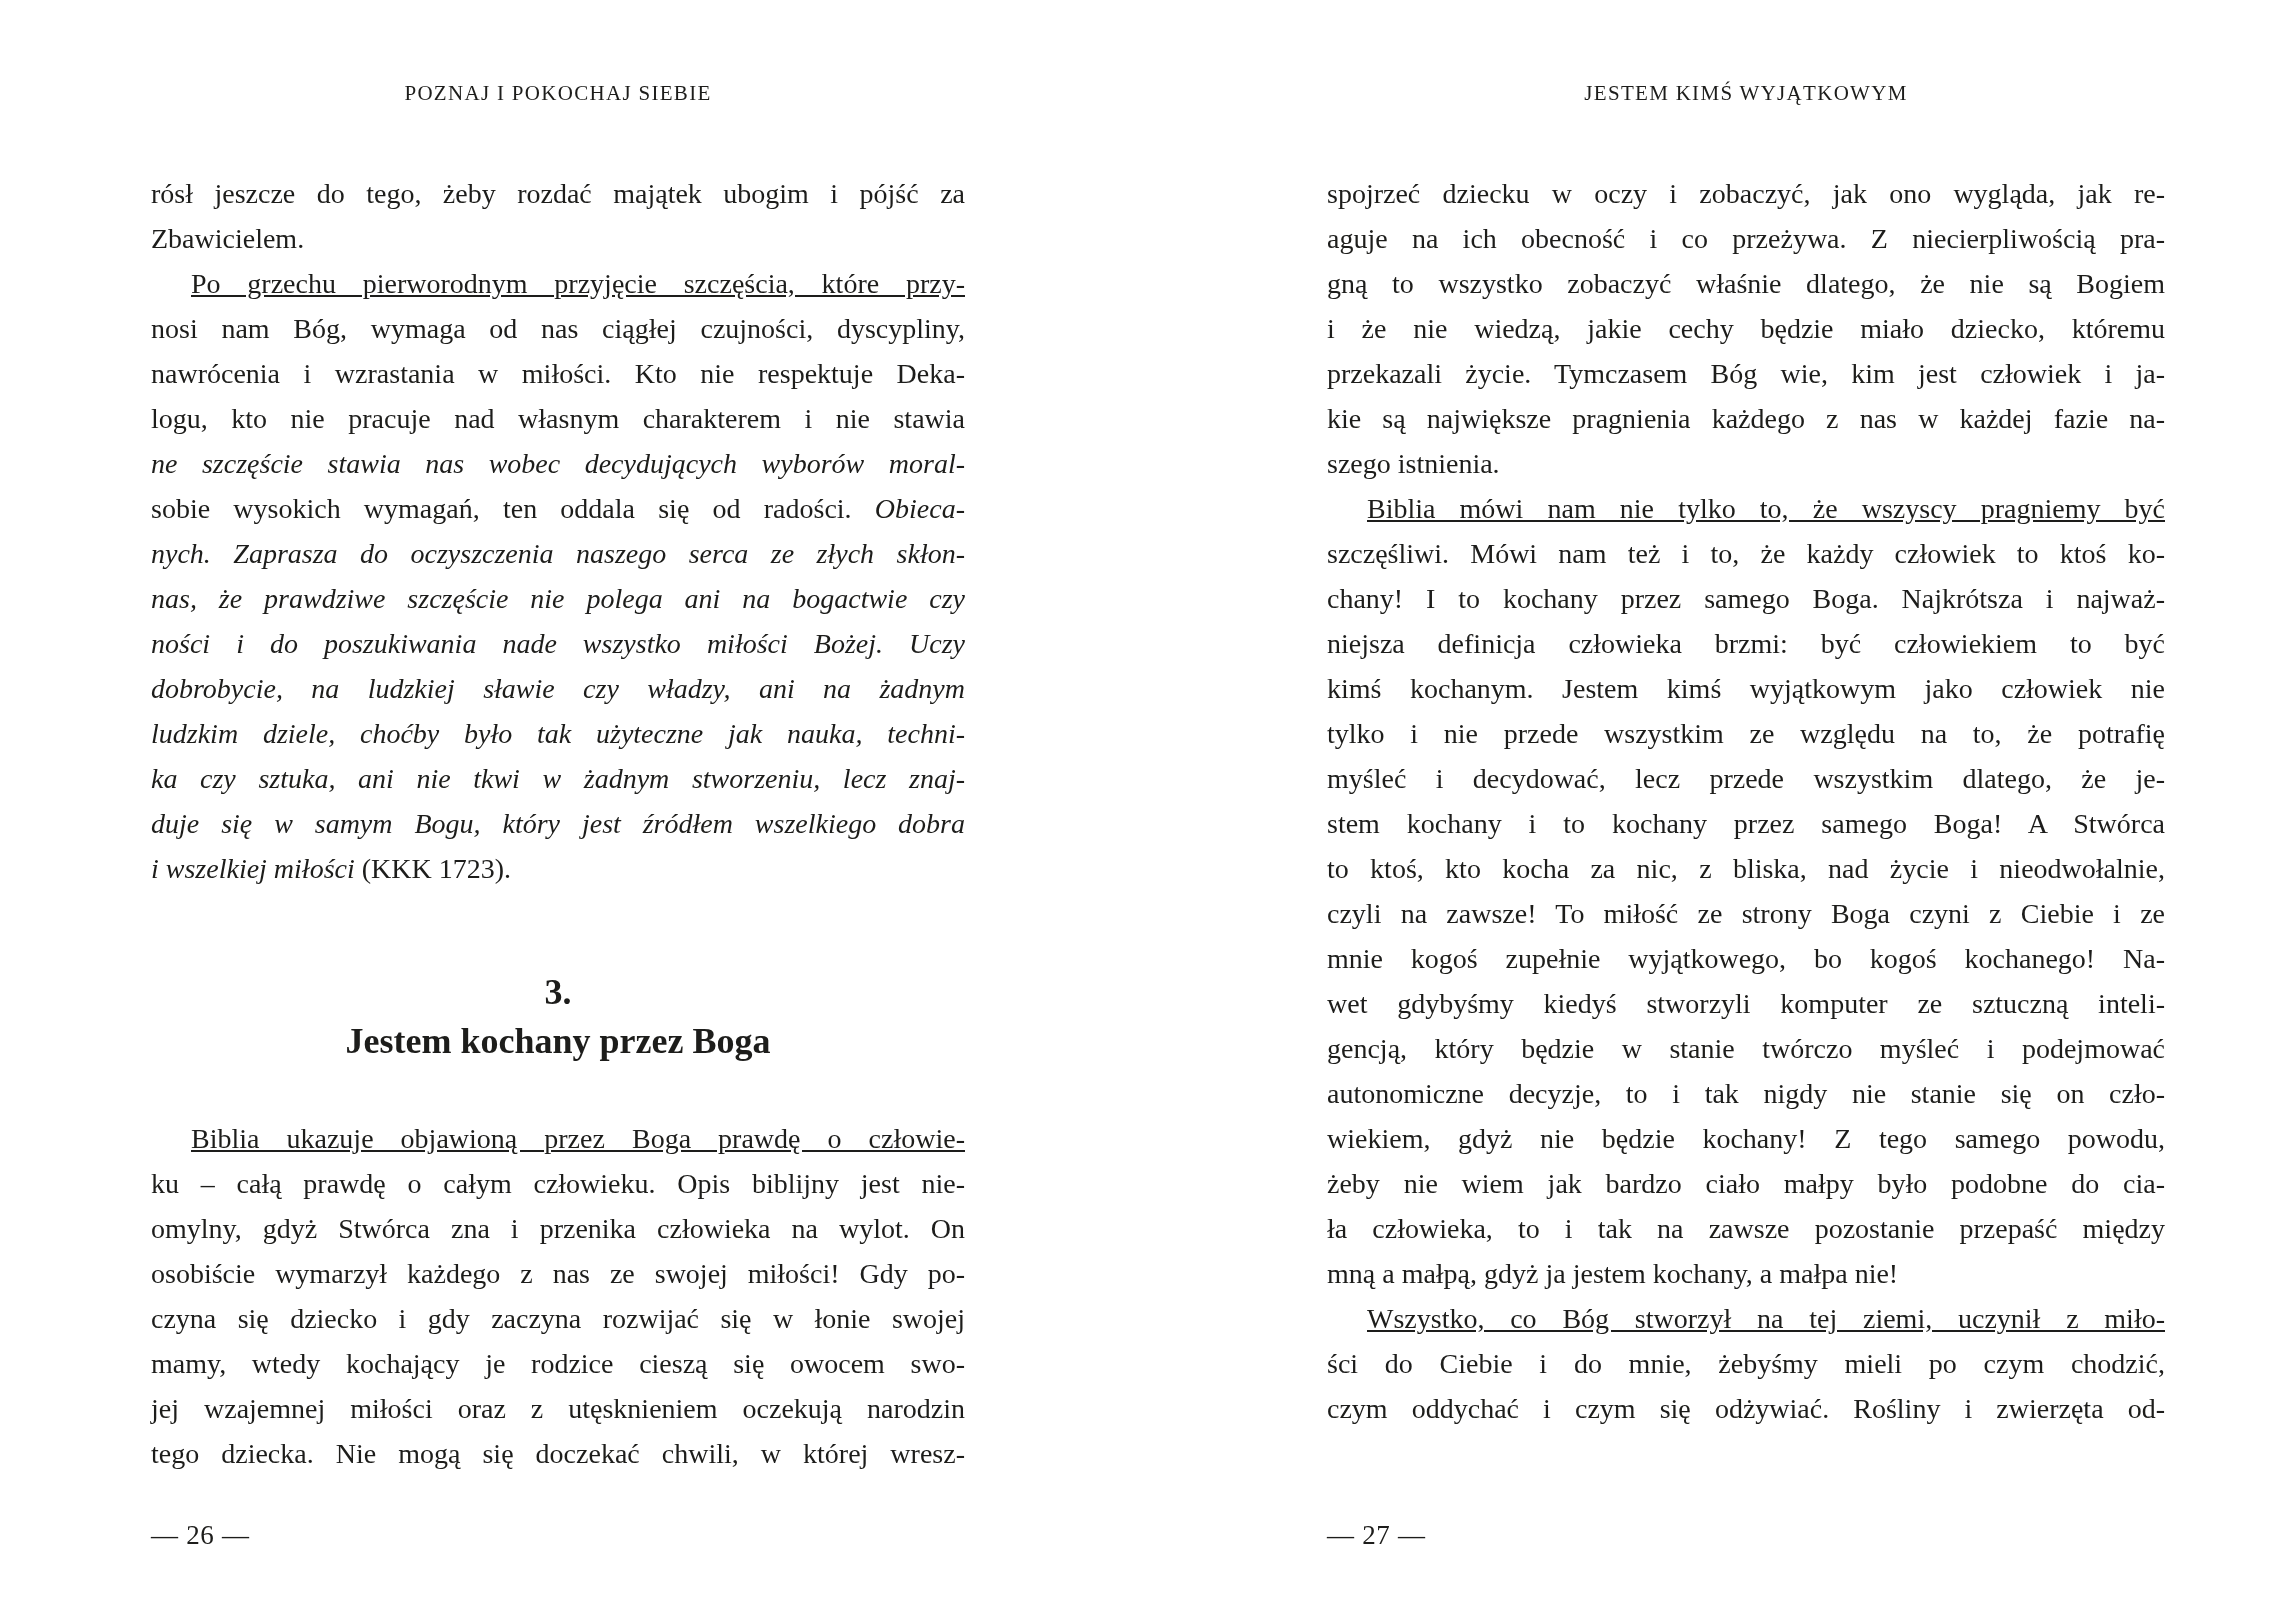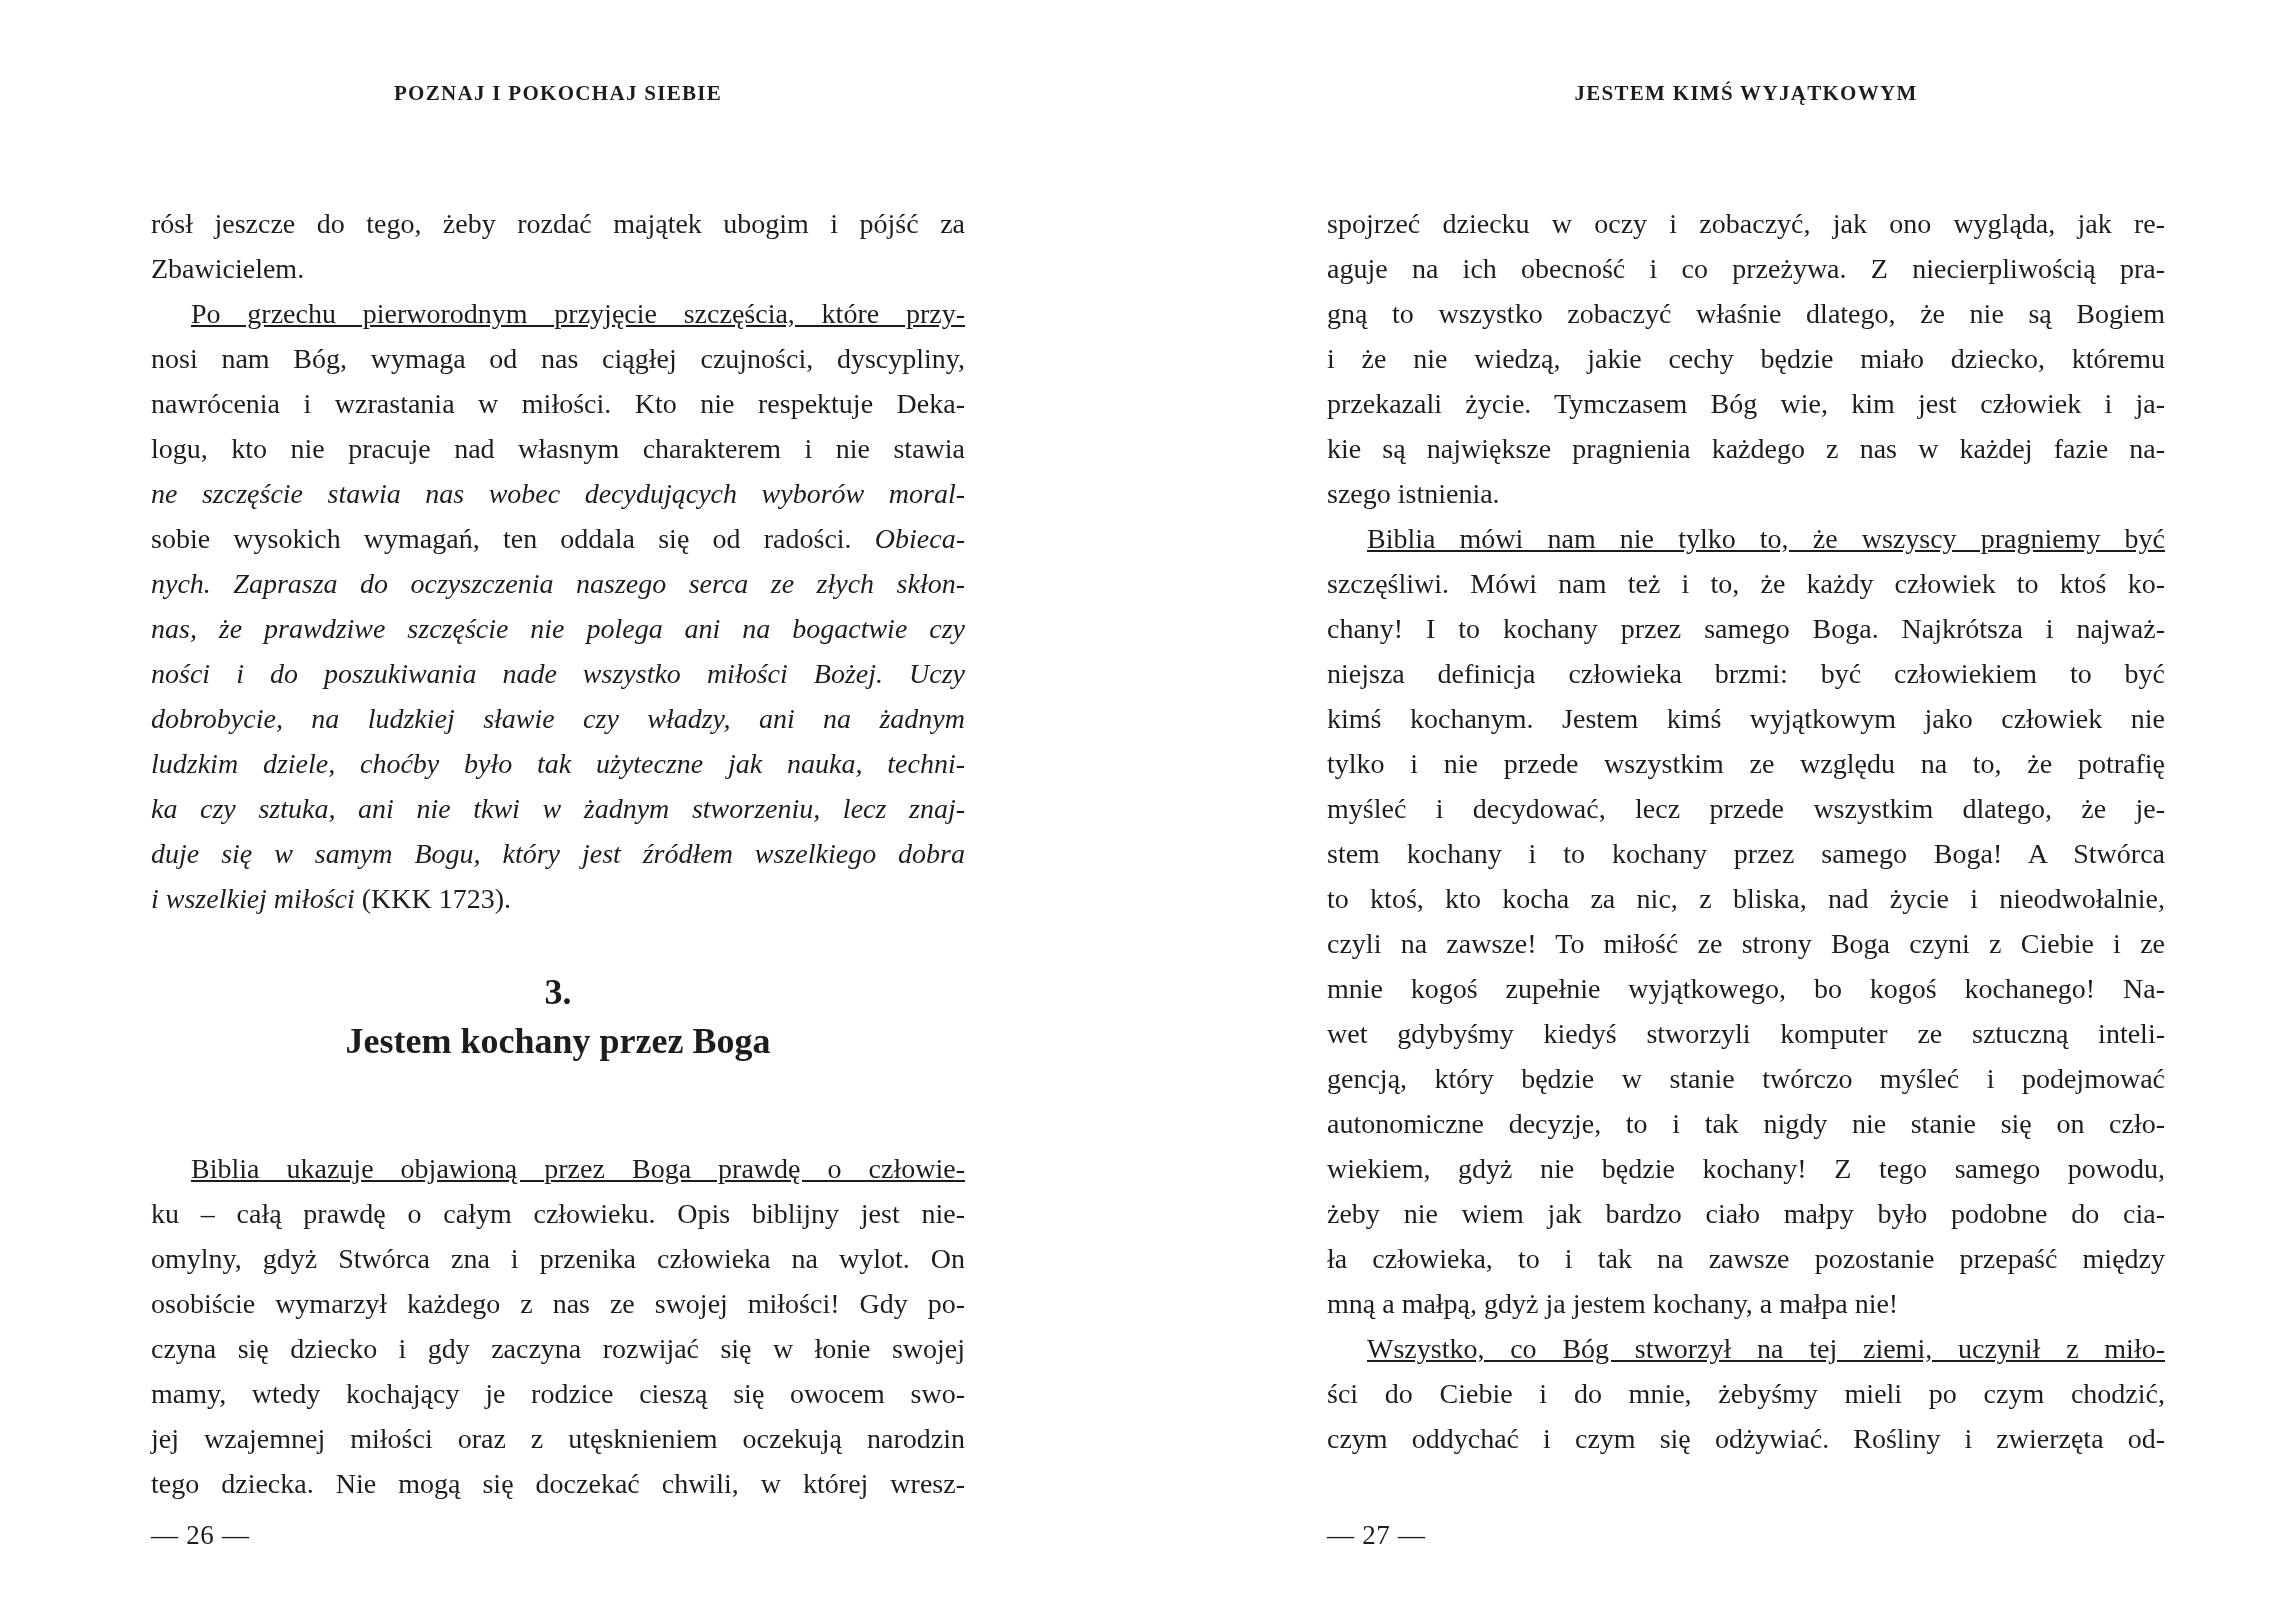--- a/index.html
+++ b/index.html
@@ -27,29 +27,27 @@
   .running-head {
     position: absolute;
     top: 79px;
     left: 0;
     width: 100%;
     text-align: center;
     font-size: 21px;
     line-height: 29.5px;
     letter-spacing: 1.3px;
     white-space: nowrap;
-    font-weight: bold;
   }
 
   .body-block {
     position: absolute;
     left: 0;
     width: 100%;
     font-size: 28px;
-    margin-top: 30px;
   }
   .left-block-1 { top: 171px; }
   .left-block-2 { top: 1116px; }
   .right-block  { top: 171px; }
 
   .line {
     height: 45px;
     line-height: 45px;
     text-align: justify;
     text-align-last: justify;

